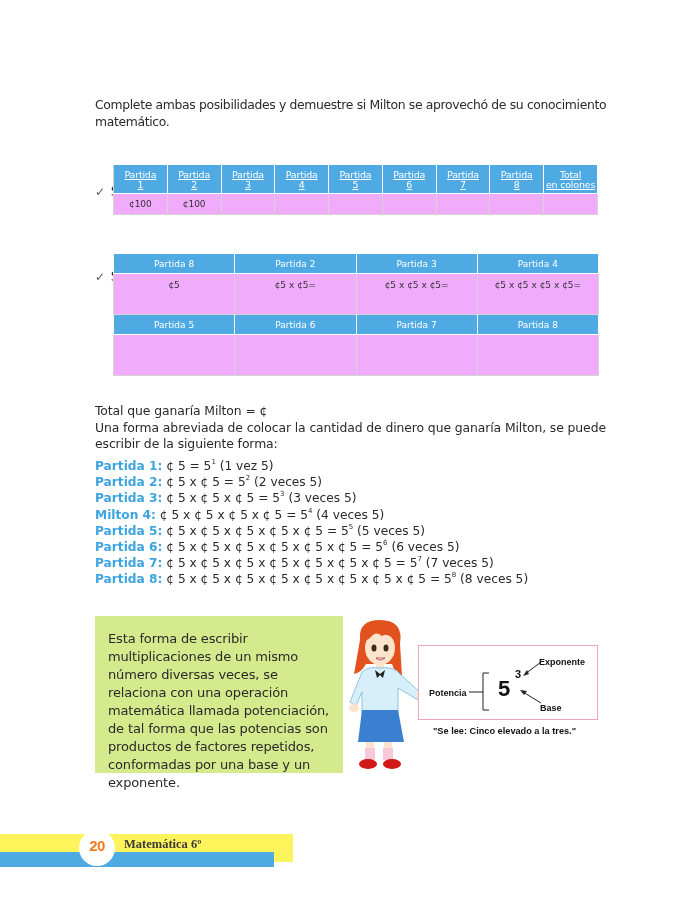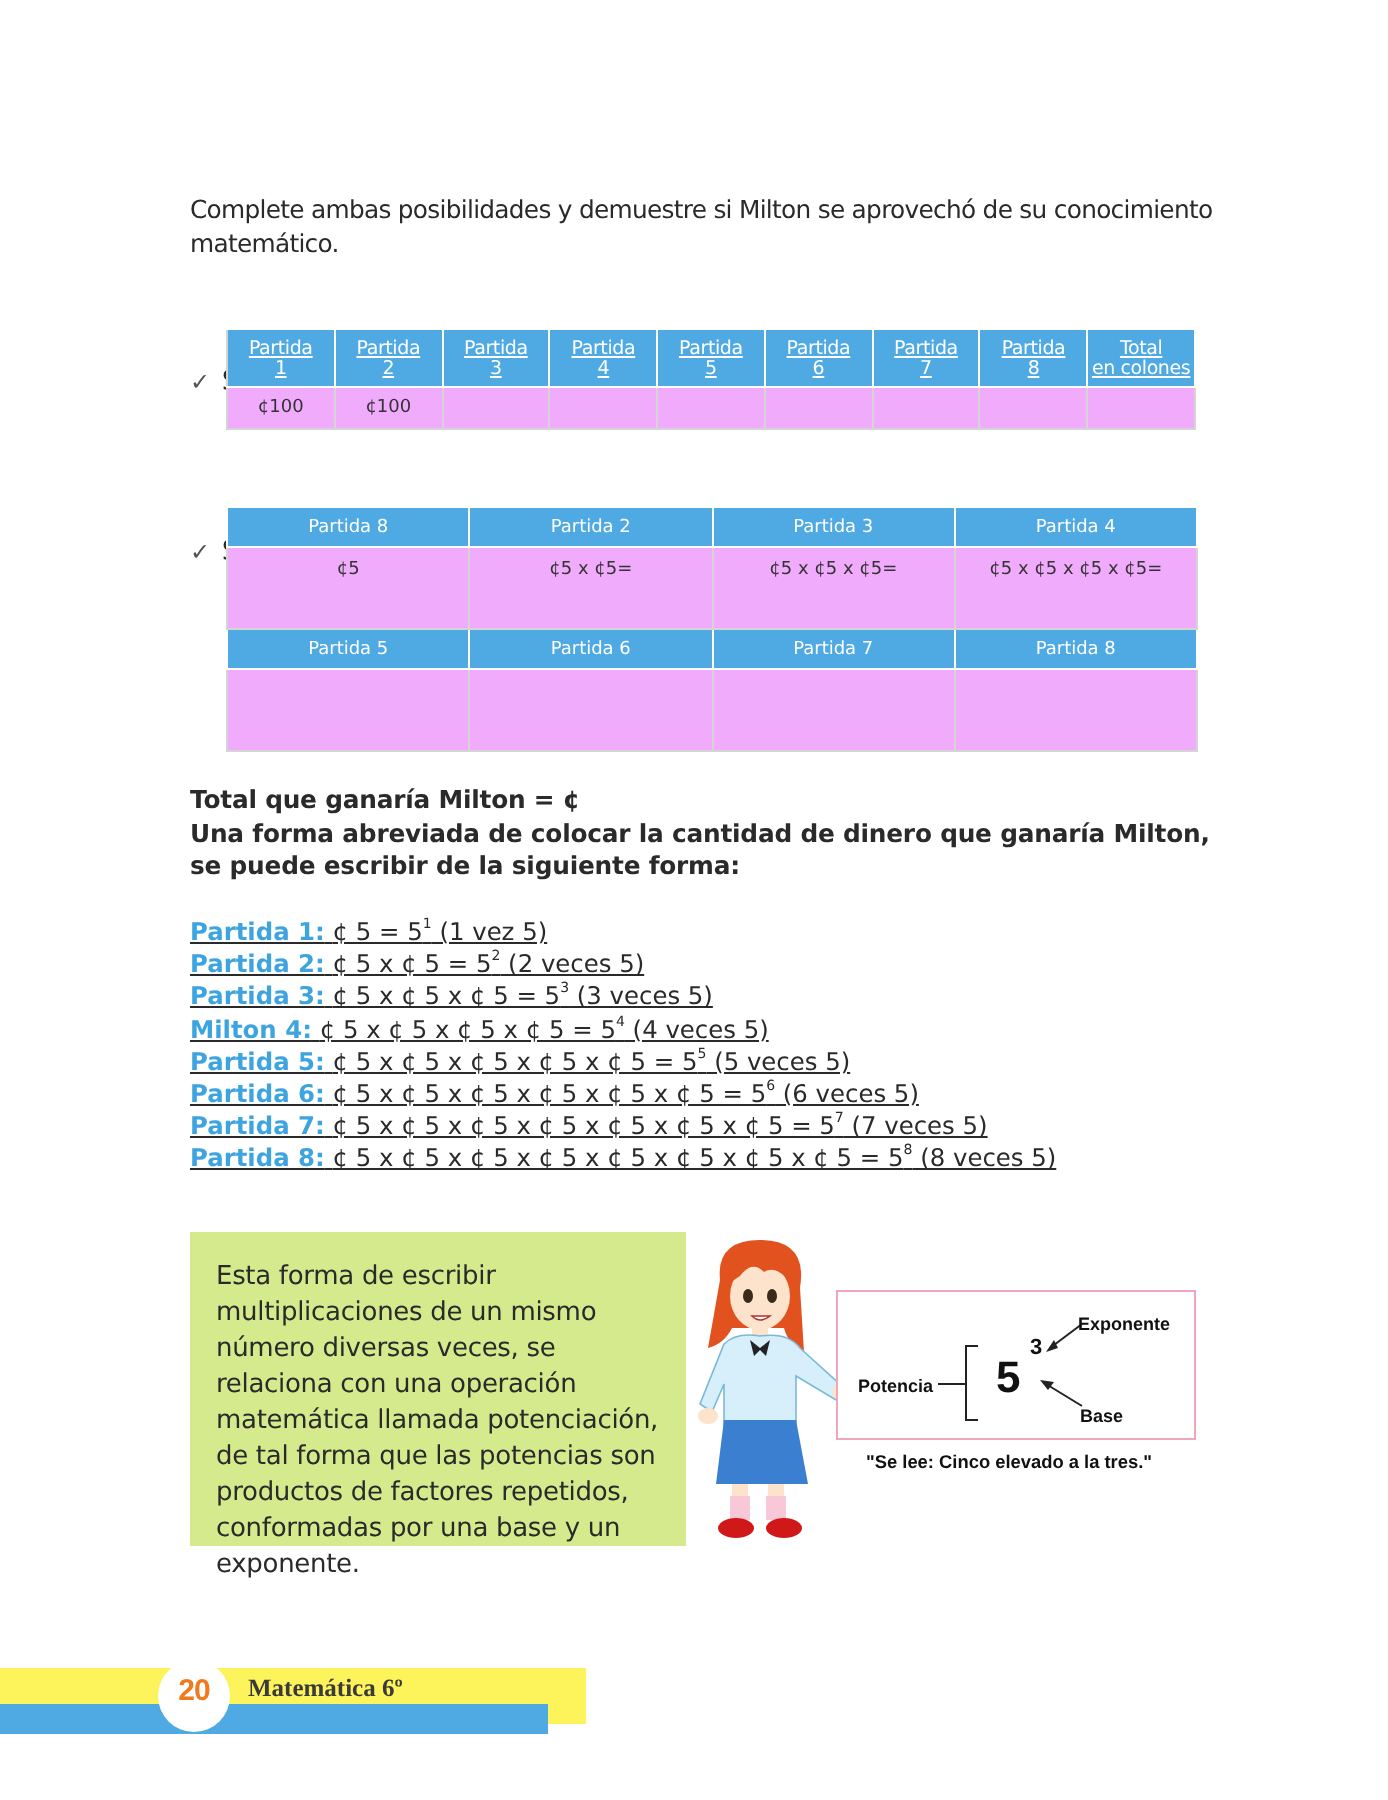--- a/index.html
+++ b/index.html
@@ -20,24 +20,24 @@
   .t1 { left: 113px; top: 164px; width: 485px; }
   .t1 th { font-size: 9.5px; line-height: 10px; height: 29px; padding-top: 1px; letter-spacing: -0.2px; text-decoration: underline; }
   .t1 td { font-size: 9px; height: 21px; }
   .t1 th:first-child, .t1 td:first-child { border-left: 1px solid #d4d4d4; }
 
   .t2 { left: 113px; top: 253px; width: 486px; }
   .t2 th { font-size: 9px; height: 20px; }
   .t2 td { font-size: 9px; height: 41px; vertical-align: top; padding-top: 6px; }
   .t2 td.empty { height: 41px; }
 
-  .text-block { position: absolute; left: 95px; top: 392px; width: 520px; font-size: 12.4px; line-height: 16.5px; color: #2a2a2a; letter-spacing: -0.1px; font-weight: bold; }
+  .text-block { position: absolute; left: 95px; top: 403px; width: 520px; font-size: 12.4px; line-height: 16.5px; color: #2a2a2a; letter-spacing: -0.1px; }
 
   .partidas { position: absolute; left: 95px; top: 458px; font-size: 12.2px; line-height: 16.2px; color: #2a2a2a; }
-  .partida-row { white-space: nowrap; text-decoration: underline; }
+  .partida-row { white-space: nowrap; }
   .partida-label { color: #3ea4e0; font-weight: bold; }
   sup { font-size: 7px; vertical-align: 6px; line-height: 0; }
 
   .green-box { position: absolute; left: 95px; top: 616px; width: 248px; height: 157px; background: #d5ea8c; padding: 14px 10px 0 13px; font-size: 13px; line-height: 18px; color: #2a2a2a; letter-spacing: -0.15px; }
 
   .girl { position: absolute; left: 348px; top: 618px; width: 80px; height: 160px; }
 
   .power-box { position: absolute; left: 418px; top: 645px; width: 180px; height: 75px; border: 1px solid #f0a6b8; background: #fff; font-family: "Liberation Sans", sans-serif; }
   .pb-potencia { position: absolute; left: 10px; top: 42px; font-size: 9px; font-weight: bold; color: #111; }
   .pb-five { position: absolute; left: 79px; top: 30px; font-size: 22px; font-weight: bold; color: #111; }

